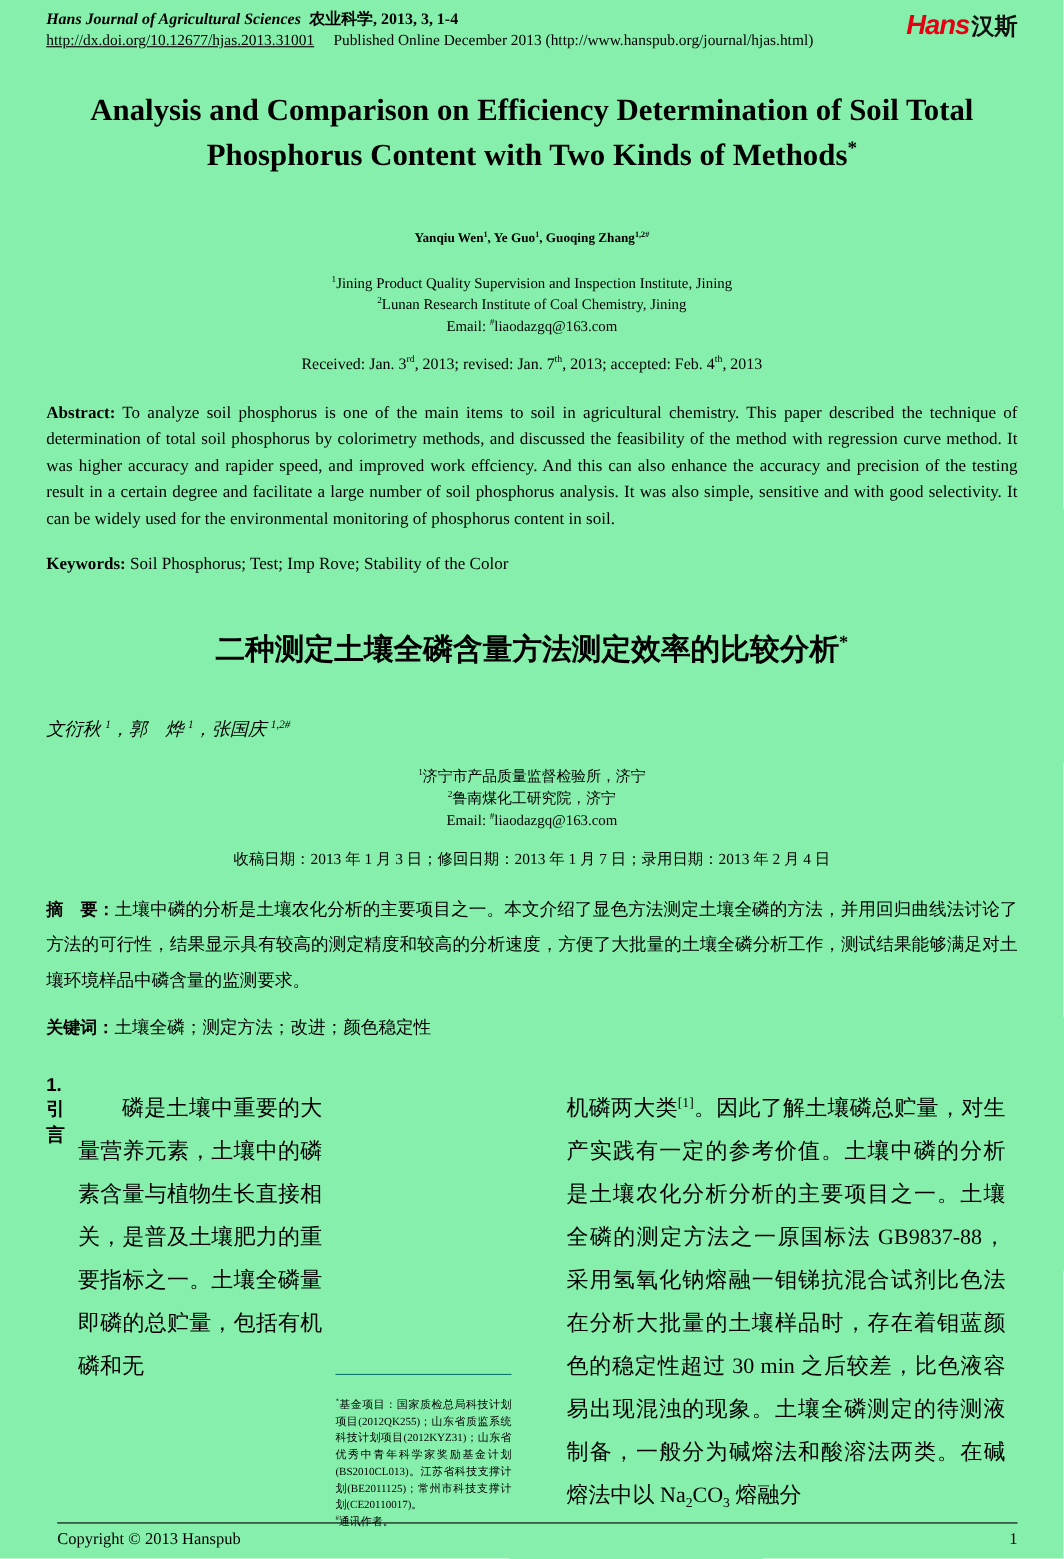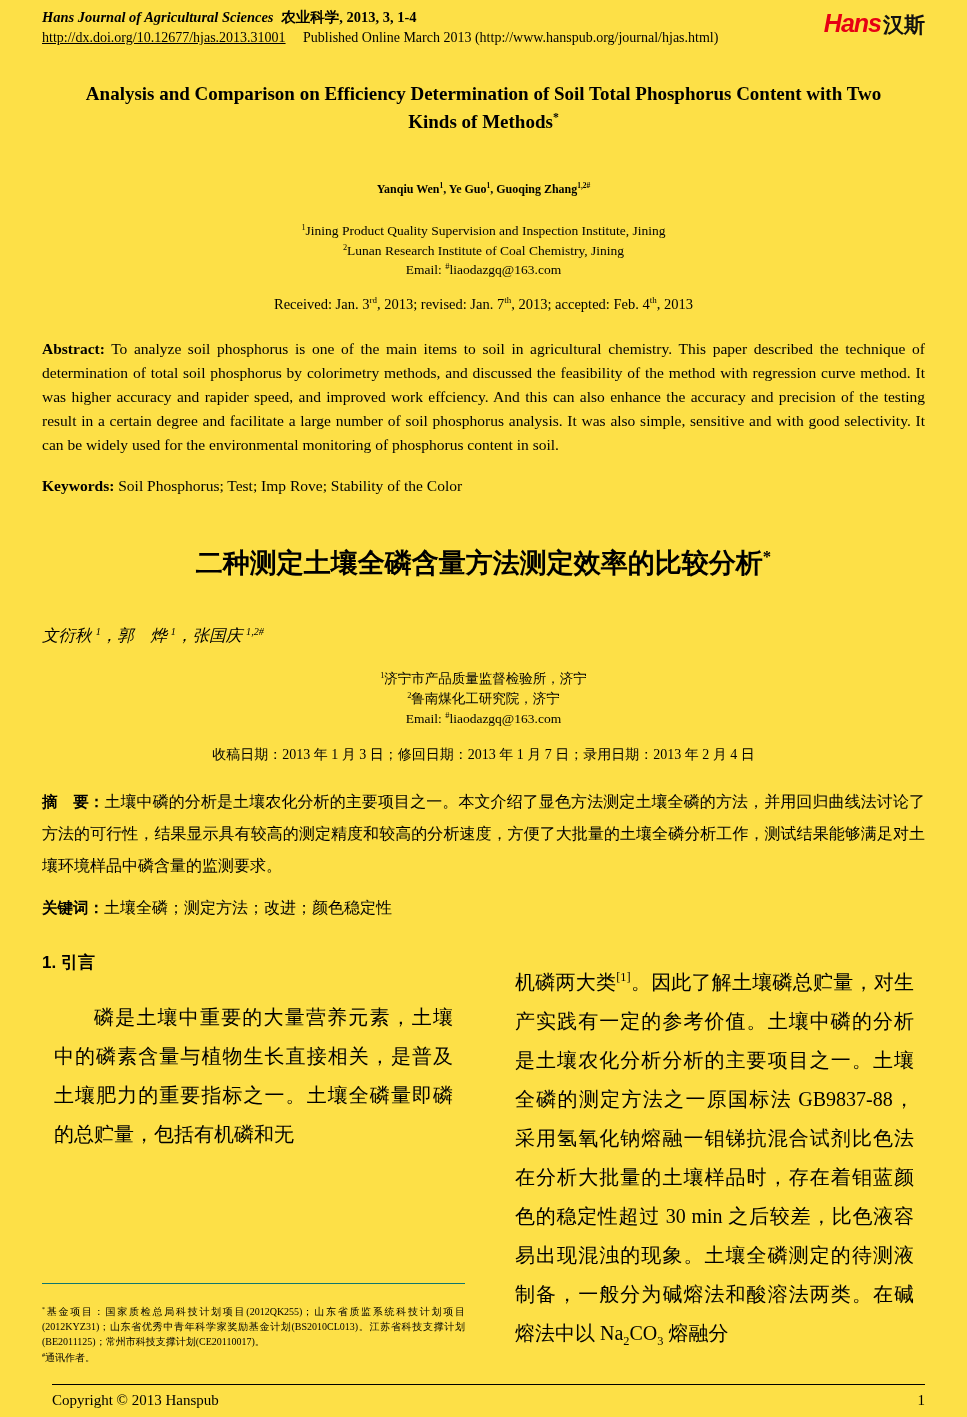--- a/index.html
+++ b/index.html
@@ -1,21 +1,21 @@
 <!DOCTYPE html>
 <html><head>
 <meta charset="utf-8">
 <style>
   html, body { margin: 0; padding: 0; background: #ffffff; }
   .page {
     position: relative;
     width: 967px;
     height: 1417px;
     margin: 0 auto;
-    background: #fde047;
+    background: #86efac;
     color: #000;
     font-family: "Liberation Serif", "DejaVu Serif", serif;
     padding: 8px 42px 0 42px;
     box-sizing: border-box;
     overflow: hidden;
   }
   sup { font-size: 0.62em; line-height: 0; }
   sub { font-size: 0.62em; line-height: 0; }
   .b { font-weight: bold; }
 
@@ -38,21 +38,21 @@
     color: #111;
     font-family: "Liberation Sans", "DejaVu Sans", sans-serif;
     font-weight: bold; font-size: 21px; margin-left: 2px;
   }
 
   
   .title {
     margin: 34px auto 0 auto;
     max-width: 810px;
     text-align: center;
-    font-size: 19px;
+    font-size: 28px;
     font-weight: bold;
     line-height: 1.48;
   }
   .authors { margin-top: 46px; text-align: center; font-size: 12px; font-weight: bold; }
   .affil-block { margin-top: 24px; text-align: center; font-size: 13.5px; line-height: 1.45; }
   .received { margin-top: 16px; text-align: center; font-size: 14.5px; }
   .abstract { margin-top: 24px; font-size: 15.5px; line-height: 1.55; text-align: justify; }
   .keywords { margin-top: 20px; font-size: 15.5px; }
 
   
@@ -60,21 +60,21 @@
   .cn-authors { margin-top: 44px; font-size: 16.5px; font-style: italic; }
   .cn-affil-block { margin-top: 22px; text-align: center; font-size: 13.5px; line-height: 1.5; }
   .cn-received { margin-top: 16px; text-align: center; font-size: 14px; }
   .cn-abstract { margin-top: 22px; font-size: 16px; line-height: 2.0; text-align: justify; }
   .cn-keywords { margin-top: 16px; font-size: 16px; }
   .heiti { font-family: "Liberation Sans", "DejaVu Sans", sans-serif; font-weight: bold; font-size: 15.5px; }
 
   
   .columns { display: flex; gap: 38px; margin-top: 32px; }
   .col { width: 423px; flex: 0 0 423px; }
-  .col-left { display: flex; flex-direction: column; min-height: 287px; }
+  .col-left { display: flex; min-height: 287px; }
   .sec-heading { font-family: "Liberation Sans", "DejaVu Sans", sans-serif; font-weight: bold; font-size: 17px; margin: 0 0 12px 0; }
   .cn-body { font-size: 20px; line-height: 1.95; text-align: justify; margin: 12px; }
   .indent { text-indent: 2em; }
   .footnote {
     margin-top: auto;
     border-top: 1px solid #0f766e;
     padding-top: 20px;
     font-size: 10px;
     line-height: 1.52;
     text-align: justify;
@@ -98,21 +98,21 @@
 <div class="page">
 
   <div class="header">
     <div>
       <div class="journal-line">
         <span class="j-en">Hans Journal of Agricultural Sciences</span>
         <span class="j-cn">农业科学, 2013, 3, 1-4</span>
       </div>
       <div class="doi-line">
         <a class="doi">http://dx.doi.org/10.12677/hjas.2013.31001</a>
-        <span class="pub">Published Online March 2013 (http://www.hanspub.org/journal/hjas.html)</span>
+        <span class="pub">Published Online December 2013 (http://www.hanspub.org/journal/hjas.html)</span>
       </div>
     </div>
     <div class="logo">
       <span class="logo-en">Hans</span><span class="logo-cn">汉斯</span>
     </div>
   </div>
 
   <h1 class="title">Analysis and Comparison on Efficiency Determination of Soil Total Phosphorus Content with Two Kinds of Methods<sup>*</sup></h1>
 
   <div class="authors">Yanqiu Wen<sup>1</sup>, Ye Guo<sup>1</sup>, Guoqing Zhang<sup>1,2#</sup></div>

